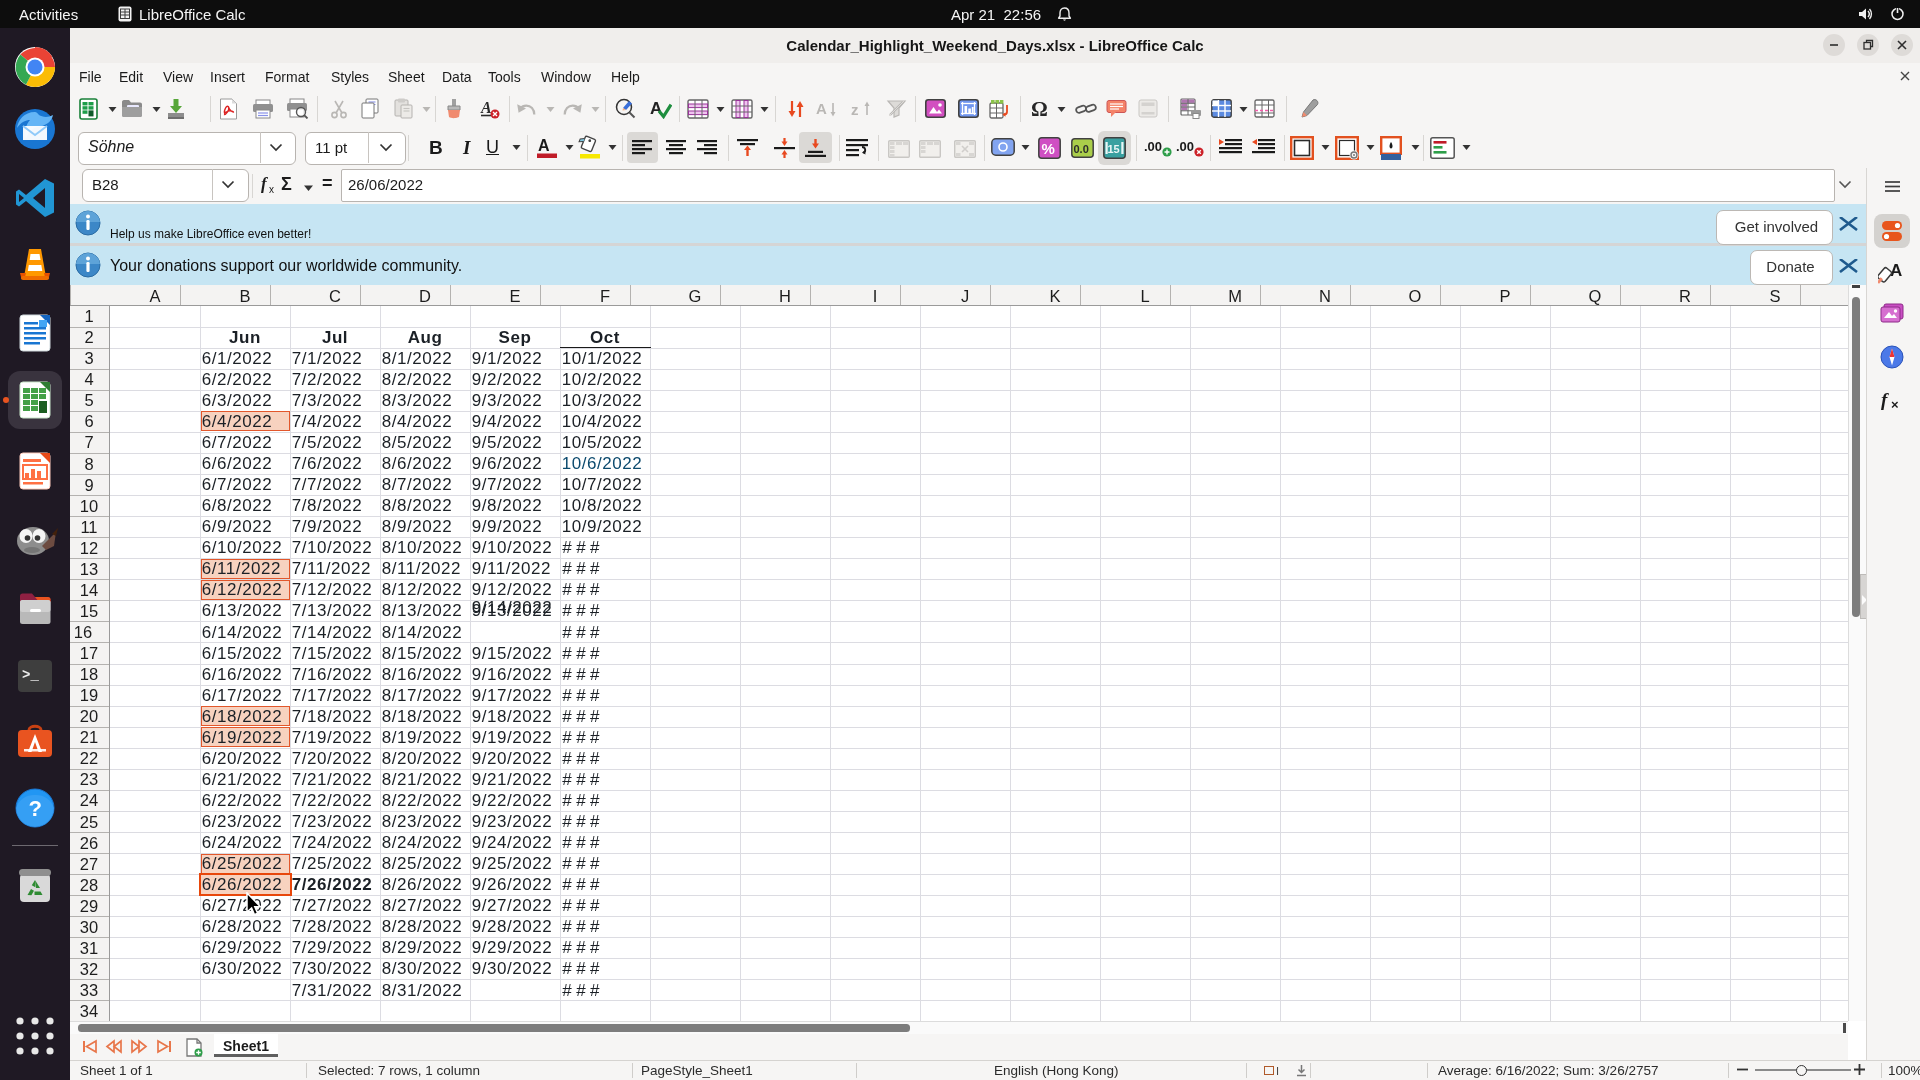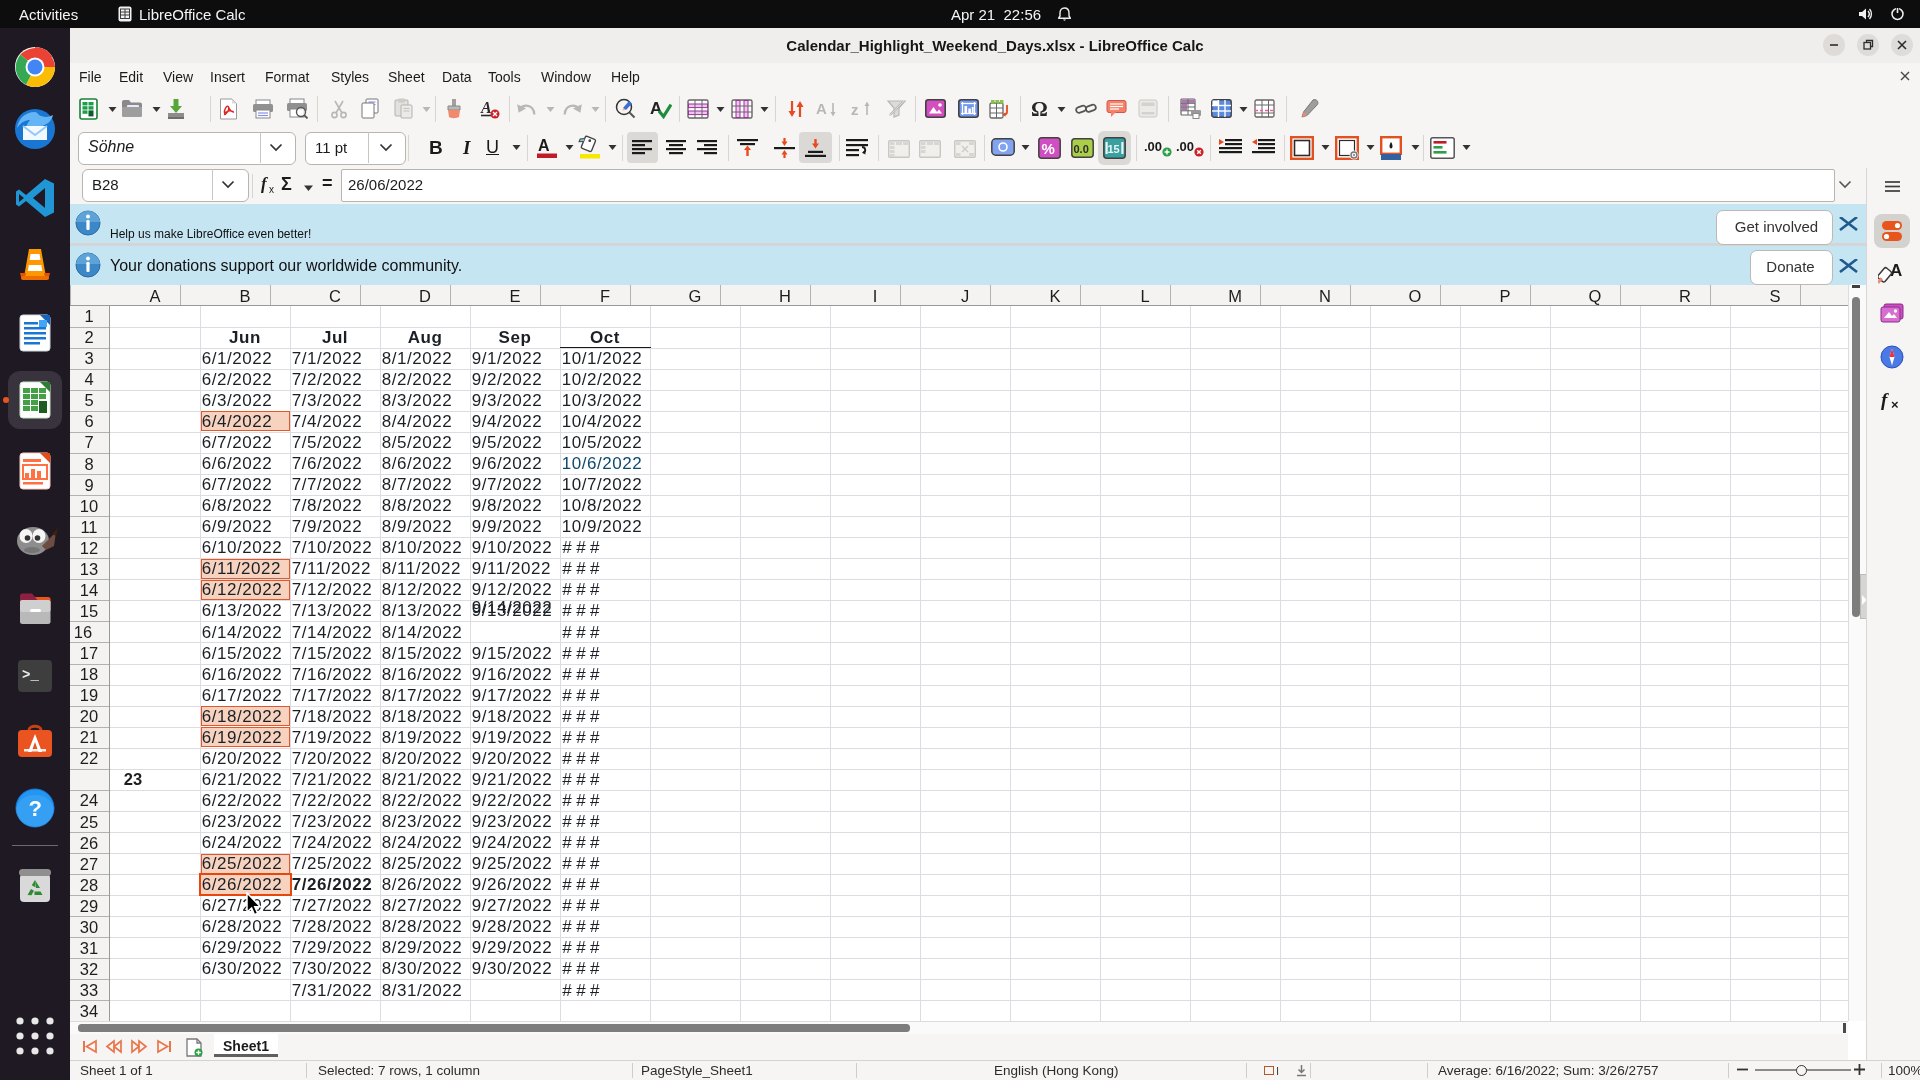--- a/index.html
+++ b/index.html
@@ -776,21 +776,21 @@
 <span class="tx" style="left:70px;top:559.82px;font-size:16.5px;color:#1d1d1d;font-weight:normal;width:38px;text-align:center;">13</span>
 <span class="tx" style="left:70px;top:580.88px;font-size:16.5px;color:#1d1d1d;font-weight:normal;width:38px;text-align:center;">14</span>
 <span class="tx" style="left:70px;top:601.9399999999999px;font-size:16.5px;color:#1d1d1d;font-weight:normal;width:38px;text-align:center;">15</span>
 <span class="tx" style="left:70px;top:623.0px;font-size:16.5px;color:#1d1d1d;font-weight:normal;width:26px;text-align:center;">16</span>
 <span class="tx" style="left:70px;top:644.0600000000001px;font-size:16.5px;color:#1d1d1d;font-weight:normal;width:38px;text-align:center;">17</span>
 <span class="tx" style="left:70px;top:665.12px;font-size:16.5px;color:#1d1d1d;font-weight:normal;width:38px;text-align:center;">18</span>
 <span class="tx" style="left:70px;top:686.18px;font-size:16.5px;color:#1d1d1d;font-weight:normal;width:38px;text-align:center;">19</span>
 <span class="tx" style="left:70px;top:707.24px;font-size:16.5px;color:#1d1d1d;font-weight:normal;width:38px;text-align:center;">20</span>
 <span class="tx" style="left:70px;top:728.3000000000001px;font-size:16.5px;color:#1d1d1d;font-weight:normal;width:38px;text-align:center;">21</span>
 <span class="tx" style="left:70px;top:749.36px;font-size:16.5px;color:#1d1d1d;font-weight:normal;width:38px;text-align:center;">22</span>
-<span class="tx" style="left:70px;top:770.42px;font-size:16.5px;color:#1d1d1d;font-weight:bold;width:38px;text-align:center;padding-left:44px;">23</span>
+<span class="tx" style="left:70px;top:770.42px;font-size:16.5px;color:#1d1d1d;font-weight:normal;width:38px;text-align:center;">23</span>
 <span class="tx" style="left:70px;top:791.48px;font-size:16.5px;color:#1d1d1d;font-weight:normal;width:38px;text-align:center;">24</span>
 <span class="tx" style="left:70px;top:812.54px;font-size:16.5px;color:#1d1d1d;font-weight:normal;width:38px;text-align:center;">25</span>
 <span class="tx" style="left:70px;top:833.6px;font-size:16.5px;color:#1d1d1d;font-weight:normal;width:38px;text-align:center;">26</span>
 <span class="tx" style="left:70px;top:854.66px;font-size:16.5px;color:#1d1d1d;font-weight:normal;width:38px;text-align:center;">27</span>
 <span class="tx" style="left:70px;top:875.72px;font-size:16.5px;color:#1d1d1d;font-weight:normal;width:38px;text-align:center;">28</span>
 <span class="tx" style="left:70px;top:896.78px;font-size:16.5px;color:#1d1d1d;font-weight:normal;width:38px;text-align:center;">29</span>
 <span class="tx" style="left:70px;top:917.84px;font-size:16.5px;color:#1d1d1d;font-weight:normal;width:38px;text-align:center;">30</span>
 <span class="tx" style="left:70px;top:938.9px;font-size:16.5px;color:#1d1d1d;font-weight:normal;width:38px;text-align:center;">31</span>
 <span class="tx" style="left:70px;top:959.96px;font-size:16.5px;color:#1d1d1d;font-weight:normal;width:38px;text-align:center;">32</span>
 <span class="tx" style="left:70px;top:981.02px;font-size:16.5px;color:#1d1d1d;font-weight:normal;width:38px;text-align:center;">33</span>

